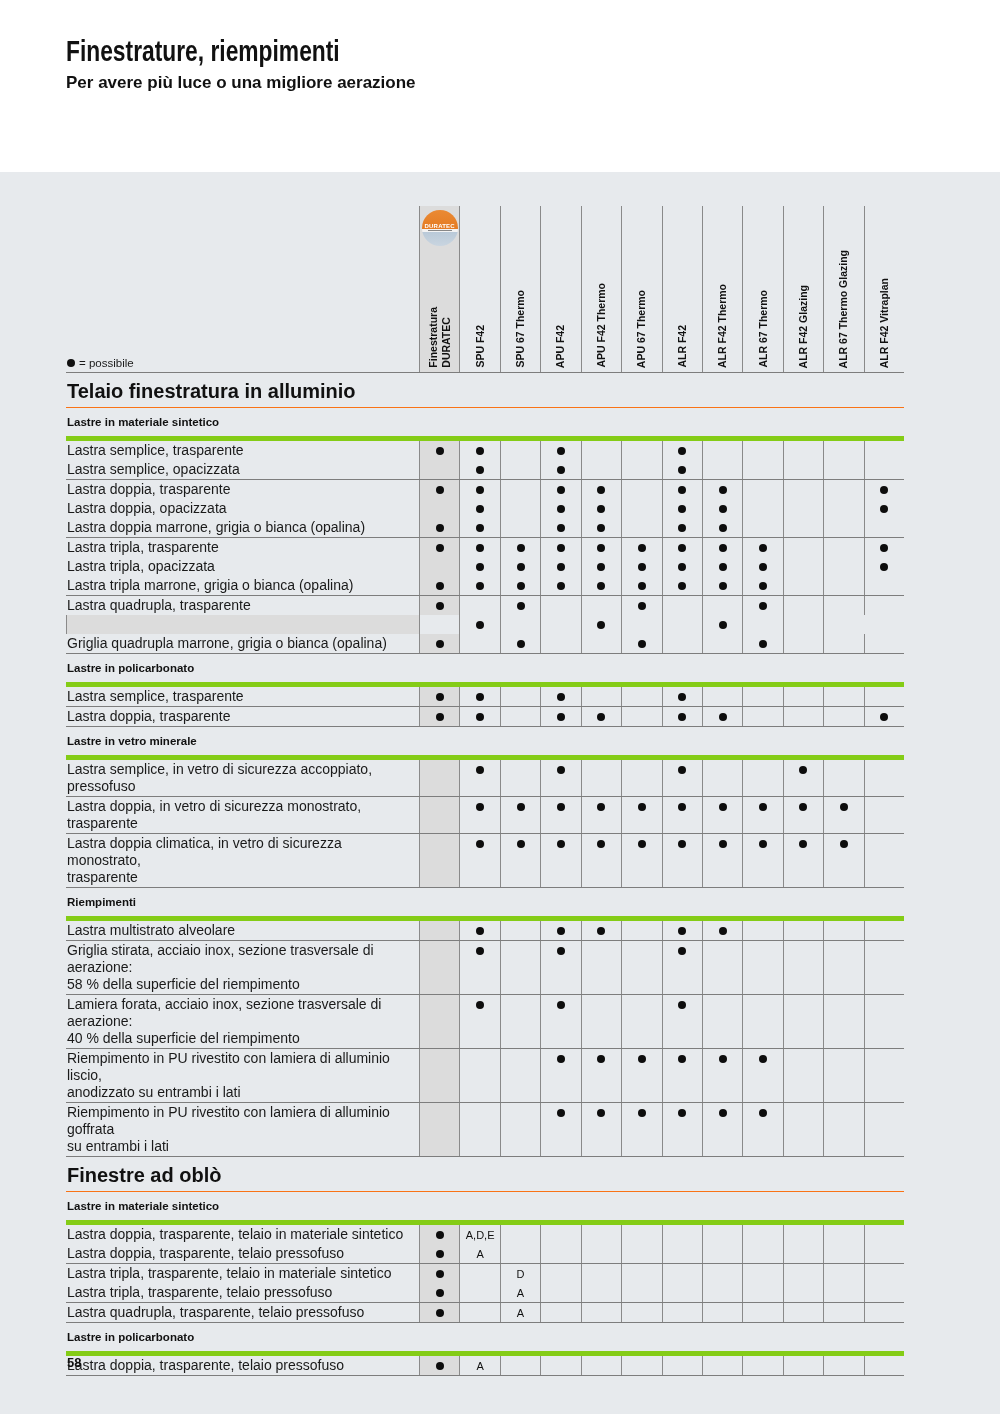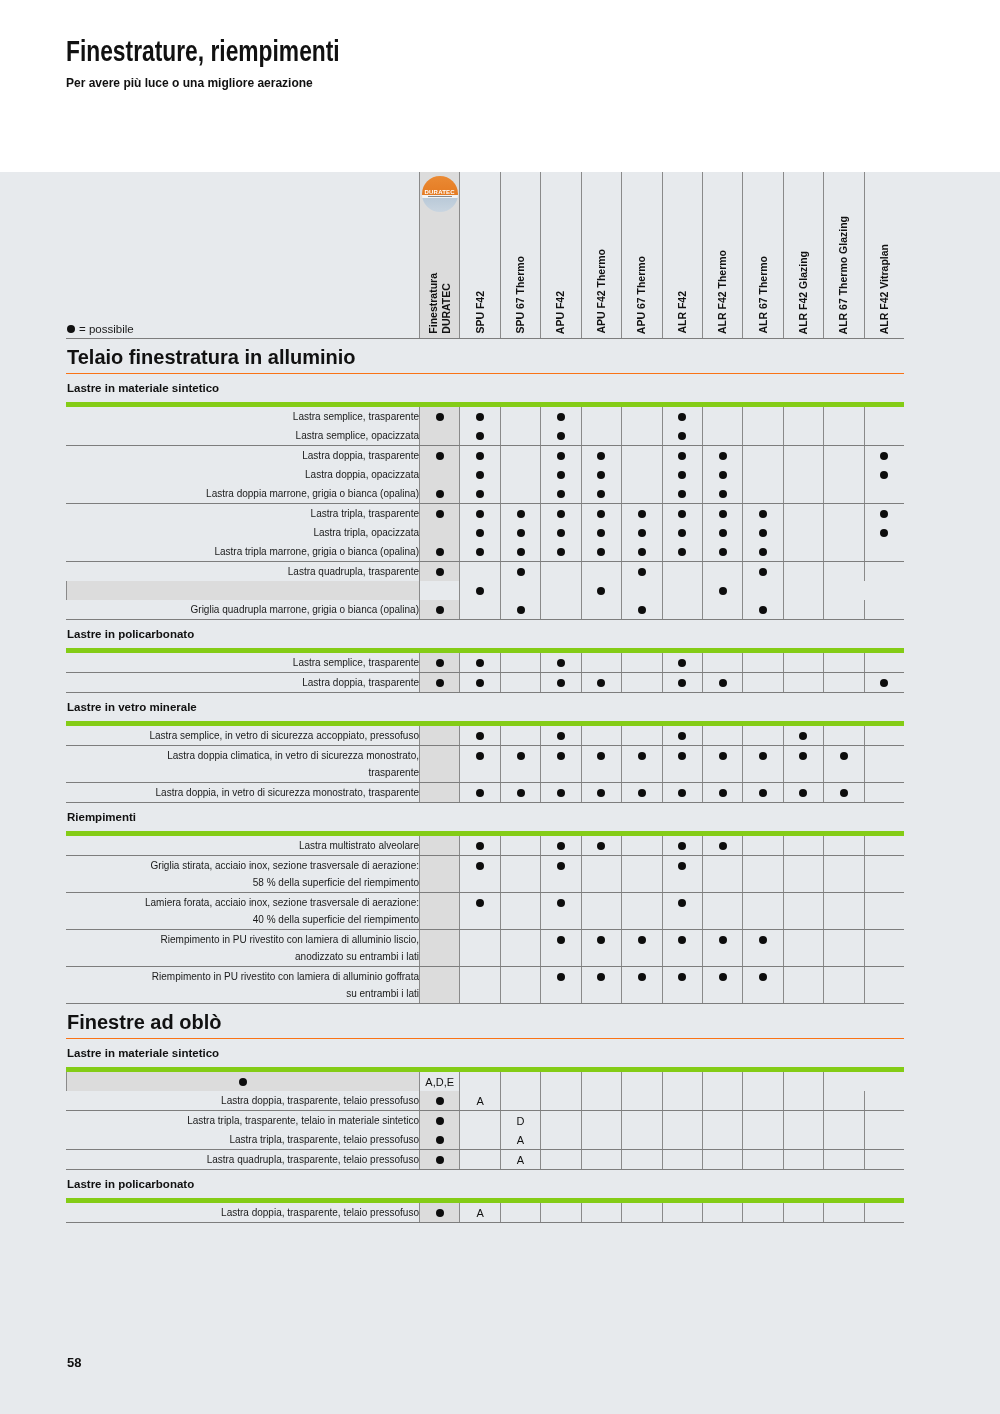--- a/index.html
+++ b/index.html
@@ -8,34 +8,34 @@
     background: #ffffff; color: #1a1a1a;
     font-family: "Liberation Sans", "DejaVu Sans", sans-serif;
   }
   .page-title {
     position: absolute; left: 66px; top: 33px; margin: 0;
     font-size: 30px; font-weight: bold; line-height: 36px; white-space: nowrap;
     transform: scaleX(0.76); transform-origin: left center; color: #111;
   }
   .page-subtitle {
     position: absolute; left: 66px; top: 71px; margin: 0;
-    font-size: 12px; font-weight: bold; line-height: 24px; white-space: nowrap; color: #111;
+    font-size: 17px; font-weight: bold; line-height: 24px; white-space: nowrap; color: #111;
   }
   .band {
     position: absolute; left: 0; top: 172px; width: 1000px; height: 1242px;
     background: #e7eaed;
   }
   .table {
     position: absolute; left: 66px; top: 172px; width: 838px;
   }
   .grid {
     display: grid;
     grid-template-columns: 353px repeat(12, 1fr);
   }
-  .head-row { height: 166px; border-bottom: 1px solid #7d7d7d; }
+  .head-row { height: 166px; border-bottom: 1px solid #7d7d7d; margin-top: 34px; }
   .legend {
     align-self: end; padding: 0 0 2px 1px; font-size: 11.5px; line-height: 14px;
     display: flex; align-items: center; gap: 4px;
   }
   .legend-dot { width: 8px; height: 8px; border-radius: 50%; background: #111; display: inline-block; }
   .col-head {
     border-left: 1px solid #8a8a8a; position: relative;
     display: flex; flex-direction: column; justify-content: flex-end; align-items: center;
     padding-bottom: 4px; box-sizing: border-box;
   }
@@ -59,21 +59,21 @@
     font-size: 20px; font-weight: bold; line-height: 24px; padding: 6px 0 0 1px; box-sizing: content-box;
     height: 28px; color: #111;
   }
   .subheading {
     height: 28px; border-bottom: 5px solid #84cc16; line-height: 28px;
     font-size: 11.5px; font-weight: bold; padding-left: 1px; color: #111;
   }
   .block { border-bottom: 1px solid #7d7d7d; }
   .row { min-height: 19px; }
   .row-label {
-    font-size: 10px; line-height: 17px; padding: 1px 0 1px 1px; white-space: pre-line; color: #1a1a1a; text-align: right;
+    font-size: 14px; line-height: 17px; padding: 1px 0 1px 1px; white-space: pre-line; color: #1a1a1a;
   }
   .cell {
     border-left: 1px solid #8a8a8a; display: flex; justify-content: center; align-items: flex-start;
   }
   .cell.shaded { background: #dcdcdc; }
   .cell-inner {
     height: 19px; display: flex; align-items: center; justify-content: center;
     font-size: 11px; color: #111;
   }
   .dot { width: 8px; height: 8px; border-radius: 50%; background: #0d0d0d; display: inline-block; }
@@ -856,20 +856,81 @@
           <div class="cell">
             <div class="cell-inner"></div>
           </div>
           <div class="cell">
             <div class="cell-inner"></div>
           </div>
         </div>
       </div>
       <div class="block">
         <div class="grid row">
+          <div class="row-label">Lastra doppia, in vetro di sicurezza monostrato, trasparente</div>
+          <div class="cell shaded">
+            <div class="cell-inner"></div>
+          </div>
+          <div class="cell">
+            <div class="cell-inner">
+              <span class="dot"></span>
+            </div>
+          </div>
+          <div class="cell">
+            <div class="cell-inner">
+              <span class="dot"></span>
+            </div>
+          </div>
+          <div class="cell">
+            <div class="cell-inner">
+              <span class="dot"></span>
+            </div>
+          </div>
+          <div class="cell">
+            <div class="cell-inner">
+              <span class="dot"></span>
+            </div>
+          </div>
+          <div class="cell">
+            <div class="cell-inner">
+              <span class="dot"></span>
+            </div>
+          </div>
+          <div class="cell">
+            <div class="cell-inner">
+              <span class="dot"></span>
+            </div>
+          </div>
+          <div class="cell">
+            <div class="cell-inner">
+              <span class="dot"></span>
+            </div>
+          </div>
+          <div class="cell">
+            <div class="cell-inner">
+              <span class="dot"></span>
+            </div>
+          </div>
+          <div class="cell">
+            <div class="cell-inner">
+              <span class="dot"></span>
+            </div>
+          </div>
+          <div class="cell">
+            <div class="cell-inner">
+              <span class="dot"></span>
+            </div>
+          </div>
+          <div class="cell">
+            <div class="cell-inner"></div>
+          </div>
+        </div>
+      </div>
+      <div class="block">
+        <div class="grid row">
           <div class="row-label">Lastra doppia climatica, in vetro di sicurezza monostrato,
 trasparente</div>
           <div class="cell shaded">
             <div class="cell-inner"></div>
           </div>
           <div class="cell">
             <div class="cell-inner">
               <span class="dot"></span>
             </div>
           </div>
@@ -916,81 +977,20 @@
           <div class="cell">
             <div class="cell-inner">
               <span class="dot"></span>
             </div>
           </div>
           <div class="cell">
             <div class="cell-inner"></div>
           </div>
         </div>
       </div>
-      <div class="block">
-        <div class="grid row">
-          <div class="row-label">Lastra doppia, in vetro di sicurezza monostrato, trasparente</div>
-          <div class="cell shaded">
-            <div class="cell-inner"></div>
-          </div>
-          <div class="cell">
-            <div class="cell-inner">
-              <span class="dot"></span>
-            </div>
-          </div>
-          <div class="cell">
-            <div class="cell-inner">
-              <span class="dot"></span>
-            </div>
-          </div>
-          <div class="cell">
-            <div class="cell-inner">
-              <span class="dot"></span>
-            </div>
-          </div>
-          <div class="cell">
-            <div class="cell-inner">
-              <span class="dot"></span>
-            </div>
-          </div>
-          <div class="cell">
-            <div class="cell-inner">
-              <span class="dot"></span>
-            </div>
-          </div>
-          <div class="cell">
-            <div class="cell-inner">
-              <span class="dot"></span>
-            </div>
-          </div>
-          <div class="cell">
-            <div class="cell-inner">
-              <span class="dot"></span>
-            </div>
-          </div>
-          <div class="cell">
-            <div class="cell-inner">
-              <span class="dot"></span>
-            </div>
-          </div>
-          <div class="cell">
-            <div class="cell-inner">
-              <span class="dot"></span>
-            </div>
-          </div>
-          <div class="cell">
-            <div class="cell-inner">
-              <span class="dot"></span>
-            </div>
-          </div>
-          <div class="cell">
-            <div class="cell-inner"></div>
-          </div>
-        </div>
-      </div>
       <div class="subheading">Riempimenti</div>
       <div class="block">
         <div class="grid row">
           <div class="row-label">Lastra multistrato alveolare</div>
           <div class="cell shaded">
             <div class="cell-inner"></div>
           </div>
           <div class="cell">
             <div class="cell-inner">
               <span class="dot"></span>
@@ -1237,20 +1237,21 @@
           </div>
           <div class="cell">
             <div class="cell-inner"></div>
           </div>
         </div>
       </div>
       <div class="section-title">Finestre ad oblò</div>
       <div class="subheading">Lastre in materiale sintetico</div>
       <div class="block">
         <div class="grid row">
+          <div class="row-label">Lastra doppia, trasparente, telaio in materiale sintetico</div>
           <div class="cell shaded">
             <div class="cell-inner">
               <span class="dot"></span>
             </div>
           </div>
           <div class="cell">
             <div class="cell-inner">
               <span>A,D,E</span>
             </div>
           </div>

